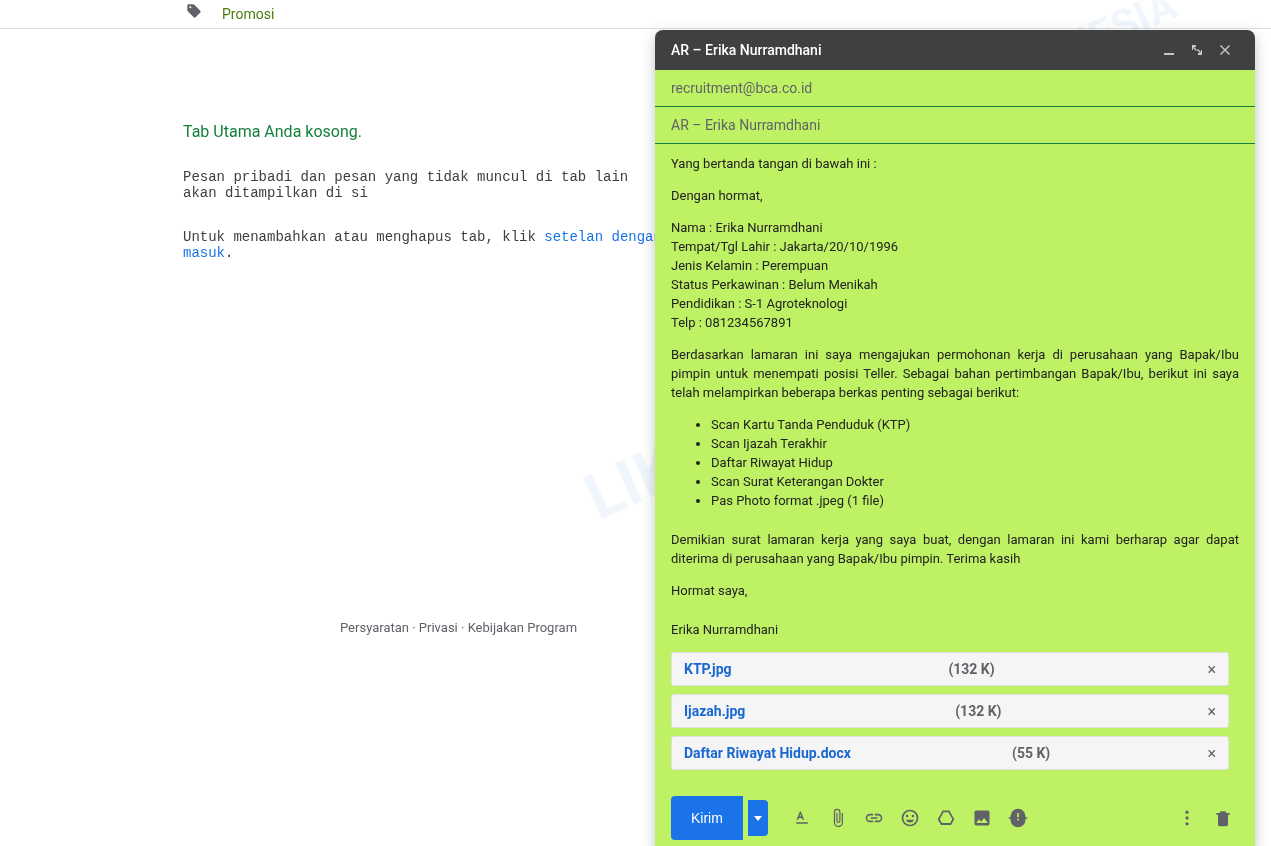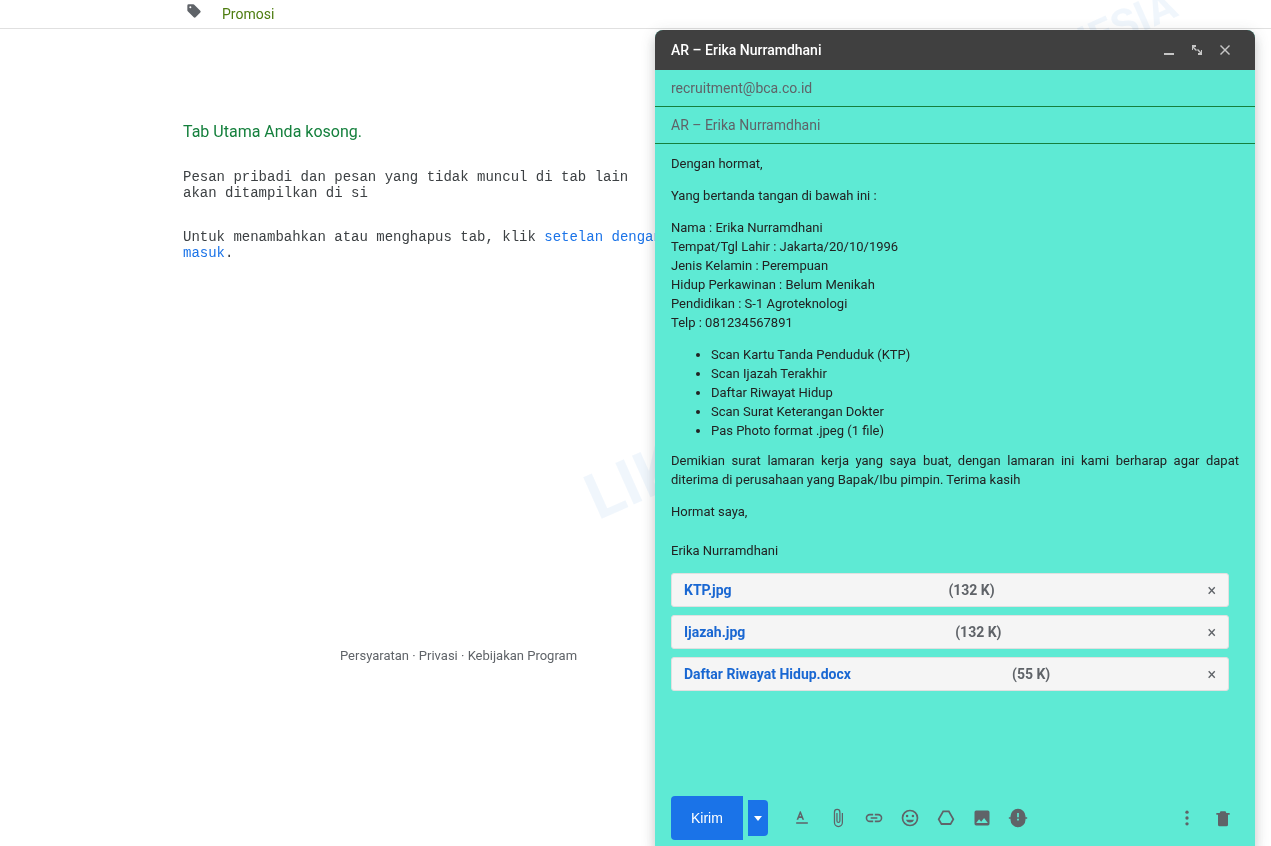--- a/index.html
+++ b/index.html
@@ -29,35 +29,35 @@
   position: absolute;
   top: 122px;
   left: 183px;
   width: 480px;
 }
 .main-empty .h { font-size: 16px; color: #15803d; margin-bottom: 28px; }
 .main-empty .p { font-size: 14px; color: #3c4043; margin-bottom: 28px; font-family: Liberation Mono, monospace; }
 .main-empty a { color: #1a73e8; text-decoration: none; }
 .footer-links {
   position: absolute;
-  top: 648px;
+  top: 620px;
   left: 340px;
   font-size: 13px;
   color: #5f6368;
 }
 .footer-links span { color: #5f6368; }
 
 
 .compose {
   position: absolute;
   top: 30px;
   left: 655px;
   width: 600px;
   height: 816px;
-  background: #5eead4;
+  background: #bef264;
   border-radius: 8px 8px 0 0;
   box-shadow: 0 8px 10px 1px rgba(60,64,67,.15), 0 3px 14px 2px rgba(60,64,67,.12);
   display: flex;
   flex-direction: column;
 }
 .compose-header {
   background: #404040;
   color: #fff;
   height: 40px;
   display: flex;
@@ -86,21 +86,21 @@
 .compose-body-wrap::-webkit-scrollbar { width: 10px; }
 .compose-body-wrap::-webkit-scrollbar-thumb { background: #dadce0; border-radius: 5px; }
 .compose-body {
   font-size: 13px;
   color: #222;
   line-height: 19px;
   padding: 10px 10px 0 0;
 }
 .compose-body p { margin-bottom: 13px; }
 .compose-body .justify { text-align: justify; }
-.compose-body ul { list-style: disc; padding-left: 40px; margin-bottom: 11px; }
+.compose-body ul { list-style: disc; padding-left: 40px; margin-bottom: 20px; }
 .compose-body ul li { line-height: 19px; }
 
 .attachments { padding-right: 10px; }
 .attachment {
   background: #f5f5f5;
   border: 1px solid #e0e0e0;
   border-radius: 3px;
   height: 34px;
   display: flex;
   align-items: center;
@@ -205,30 +205,31 @@
           <path d="M10 1L9 0 5 4 1 0 0 1 4 5 0 9 1 10 5 6 9 10 10 9 6 5z"></path>
         </svg>
     </div>
   </div>
 
   <div class="compose-field">recruitment@bca.co.id</div>
   <div class="compose-field">AR – Erika Nurramdhani</div>
 
   <div class="compose-body-wrap">
     <div class="compose-body">
+      <p>Yang bertanda tangan di bawah ini :</p>
       <p>Dengan hormat,</p>
-      <p>Yang bertanda tangan di bawah ini :</p>
       <p>
         <span>Nama : Erika Nurramdhani</span><br>
         <span>Tempat/Tgl Lahir : Jakarta/20/10/1996</span><br>
         <span>Jenis Kelamin : Perempuan</span><br>
-        <span>Hidup Perkawinan : Belum Menikah</span><br>
+        <span>Status Perkawinan : Belum Menikah</span><br>
         <span>Pendidikan : S-1 Agroteknologi</span><br>
         <span>Telp : 081234567891</span>
       </p>
+      <p class="justify">Berdasarkan lamaran ini saya mengajukan permohonan kerja di perusahaan yang Bapak/Ibu pimpin untuk menempati posisi Teller. Sebagai bahan pertimbangan Bapak/Ibu, berikut ini saya telah melampirkan beberapa berkas penting sebagai berikut:</p>
       <ul>
         <li>Scan Kartu Tanda Penduduk (KTP)</li>
         <li>Scan Ijazah Terakhir</li>
         <li>Daftar Riwayat Hidup</li>
         <li>Scan Surat Keterangan Dokter</li>
         <li>Pas Photo format .jpeg (1 file)</li>
       </ul>
       <p class="justify">Demikian surat lamaran kerja yang saya buat, dengan lamaran ini kami berharap agar dapat diterima di perusahaan yang Bapak/Ibu pimpin. Terima kasih</p>
       <p>Hormat saya,</p>
       <p style="margin-top:20px;">Erika Nurramdhani</p>

